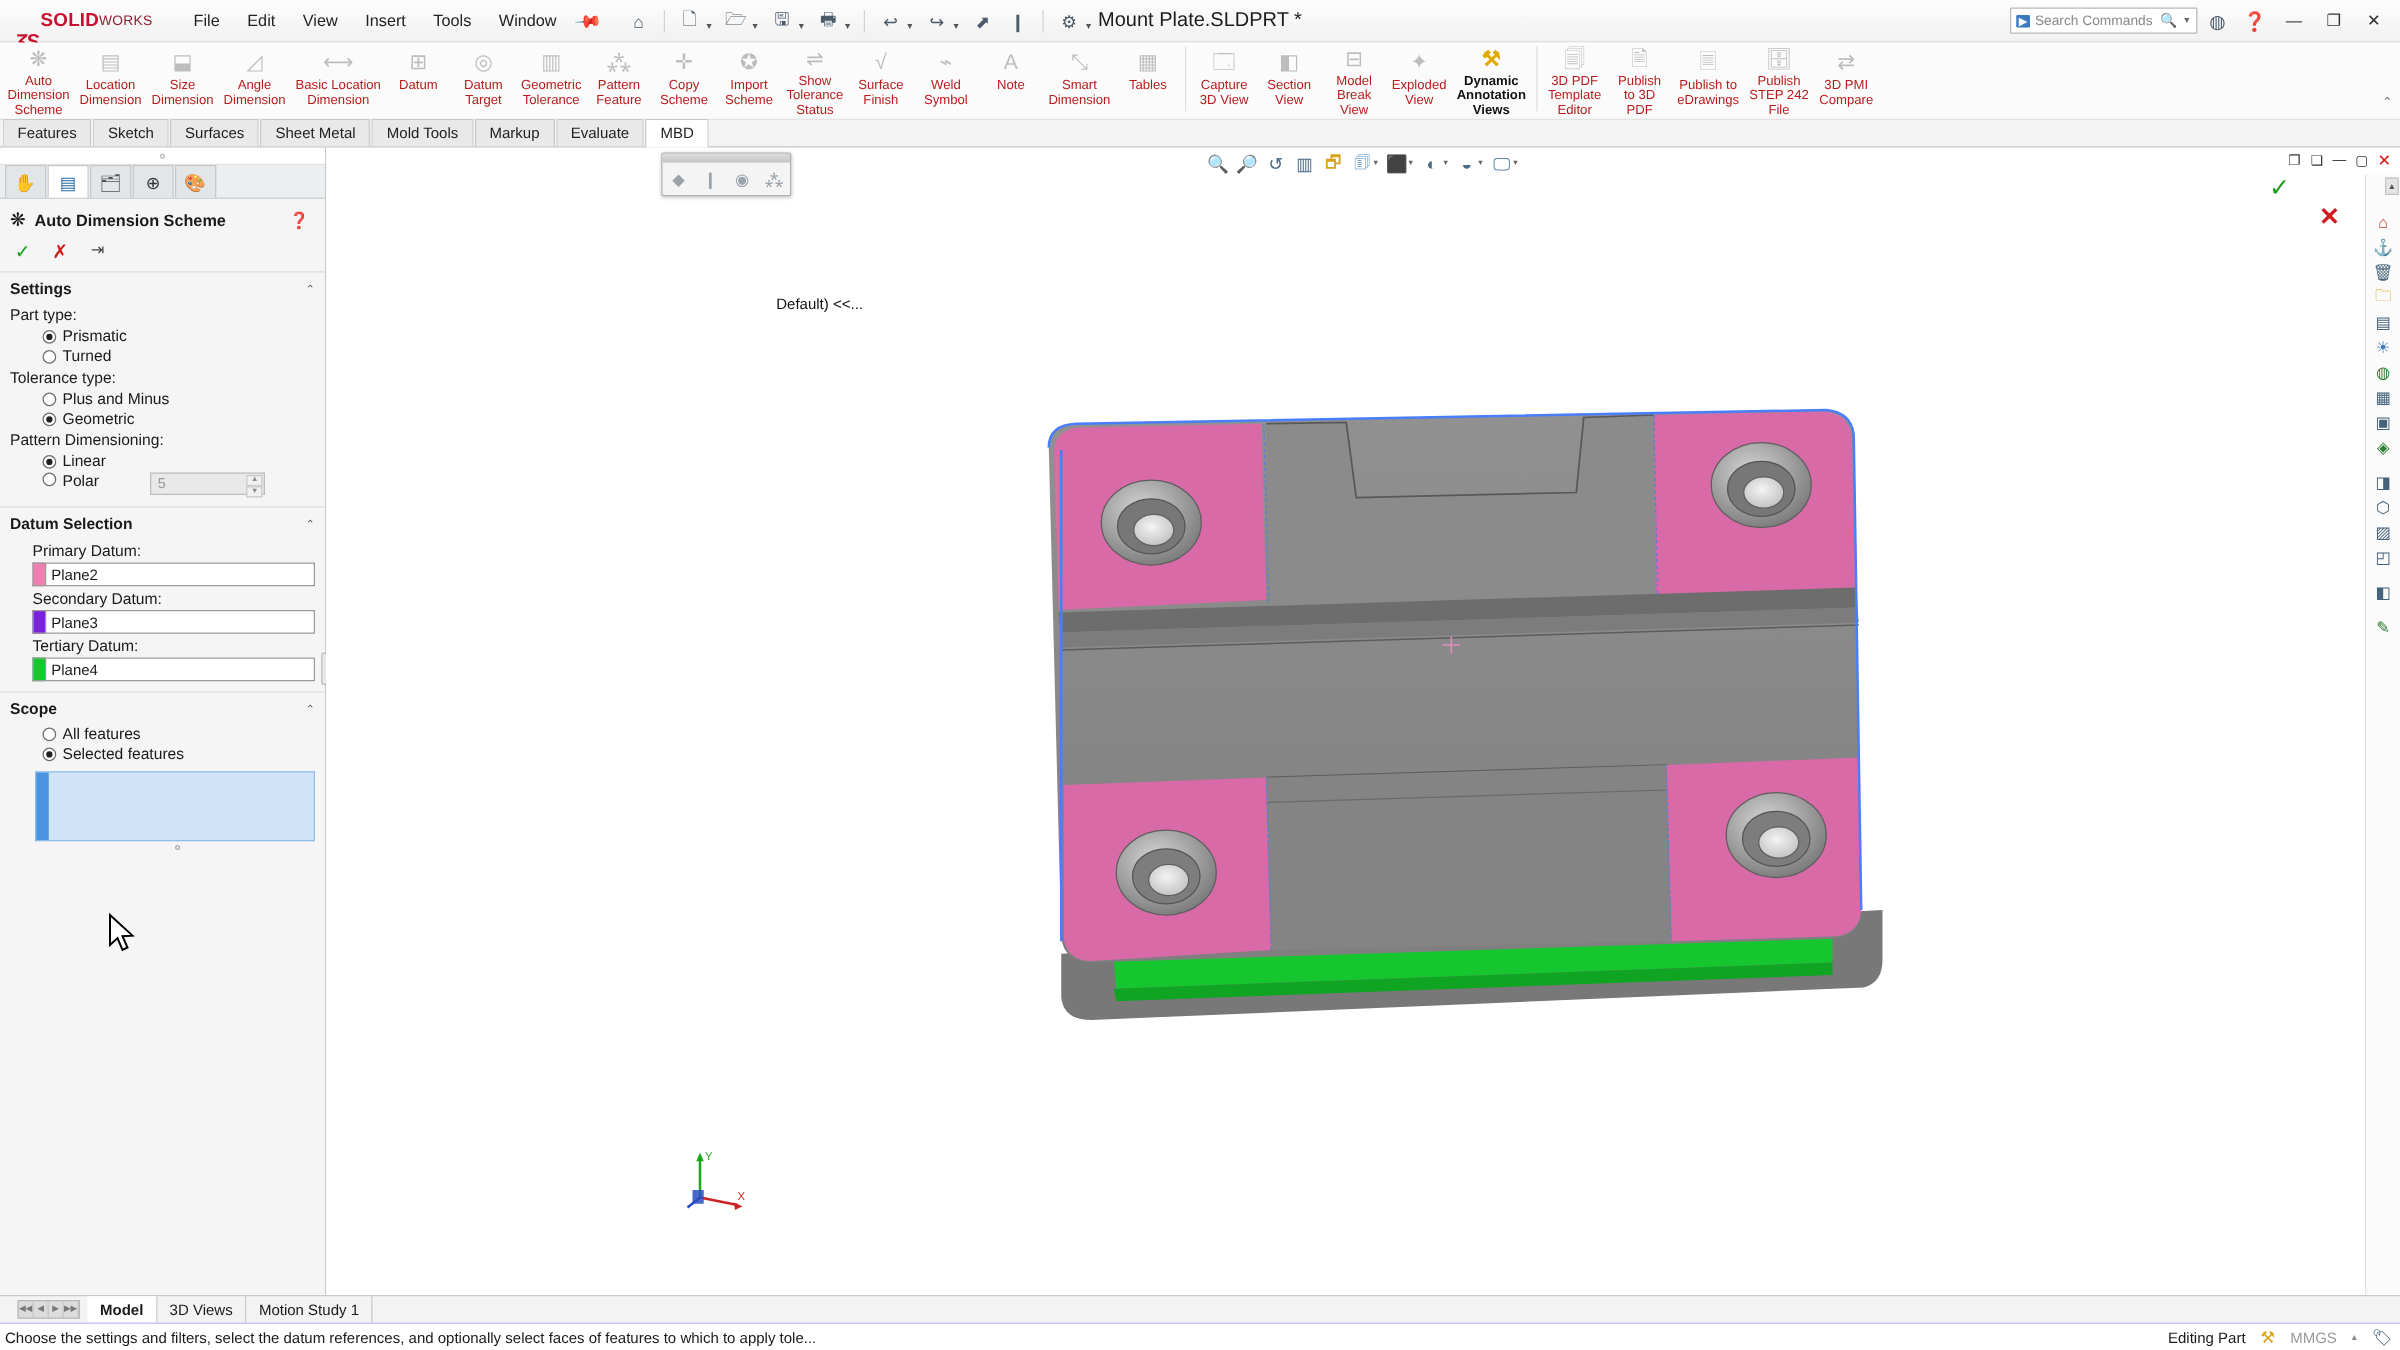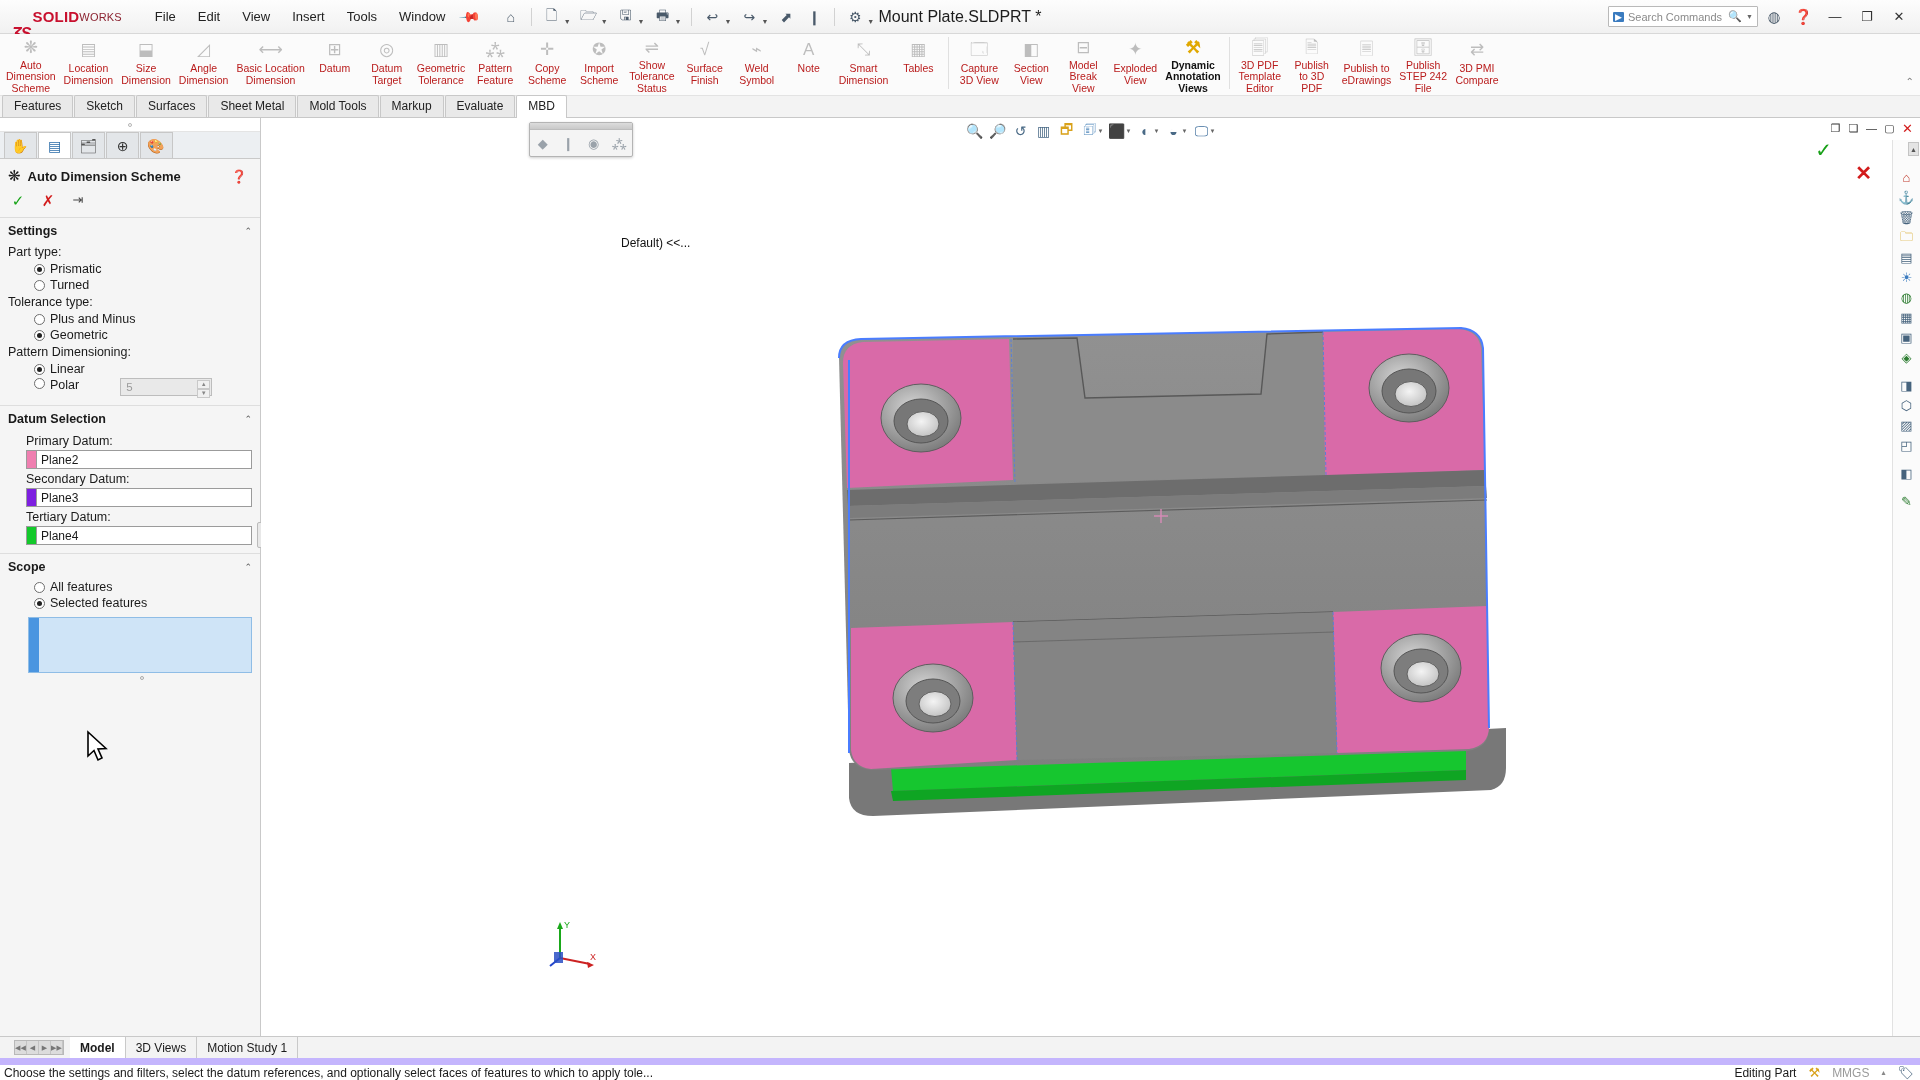--- a/index.html
+++ b/index.html
@@ -185,21 +185,21 @@
     display: flex; align-items: center; padding-left: 14px;
   }
   .nav-arrows { display: flex; border: 1px solid #b8b8b8; background: #dcdcdc; height: 15px; align-items: center; margin-right: 6px; }
   .nav-arrows span { width: 12px; text-align: center; font-size: 7px; color: #777; border-right: 1px solid #c4c4c4; line-height: 13px;}
   .btab { padding: 2px 10px; font-size: 12px; border-right: 1px solid #c9c9c9; height: 22px; display: flex; align-items: center; }
   .btab:first-of-type { border-left: 1px solid #c9c9c9; }
   .btab.active { font-weight: bold; background: #fff; }
 
   
   .statusbar {
-    height: 22px; min-height: 22px; background: #ffffff; border-top: 7px solid #c4b5fd;
+    height: 22px; min-height: 22px; background: #ffffff; border-top: 1px solid #c4b5fd;
     display: flex; align-items: center; padding: 0 6px 0 4px; font-size: 12px; color: #1a1a1a;
   }
   .sb-right { margin-left: auto; display: flex; align-items: center; gap: 12px; }
   .sb-units { color: #9a9a9a; }
   .sb-ico { font-size: 13px; color: #46637d; }
 </style>
 </head>
 <body>
 
 <div class="app">

